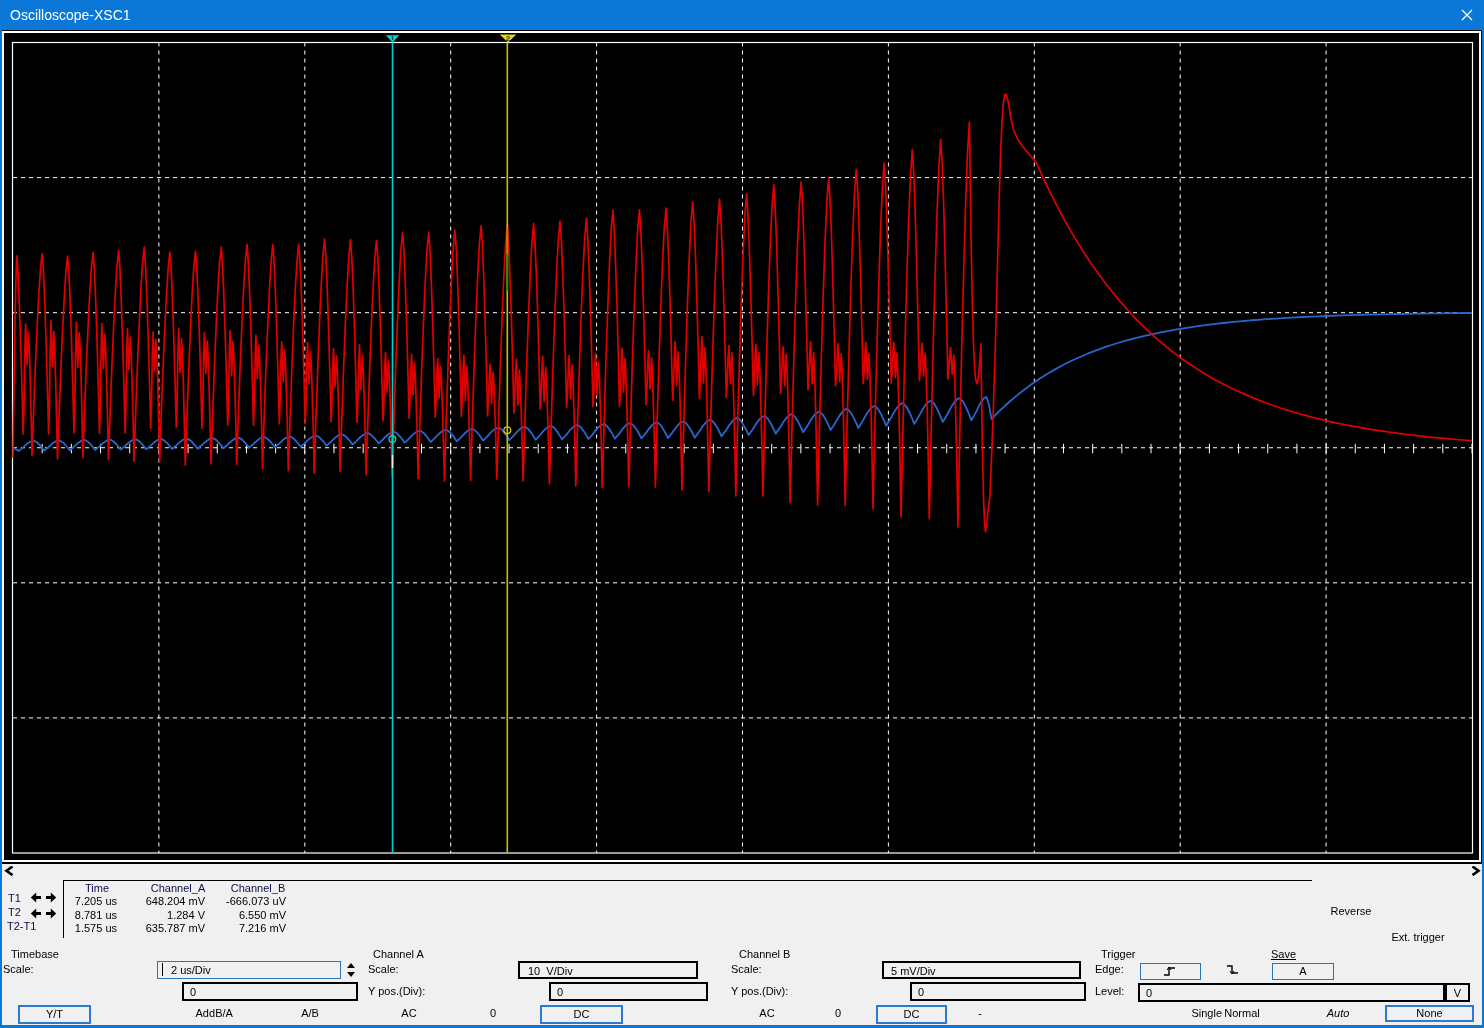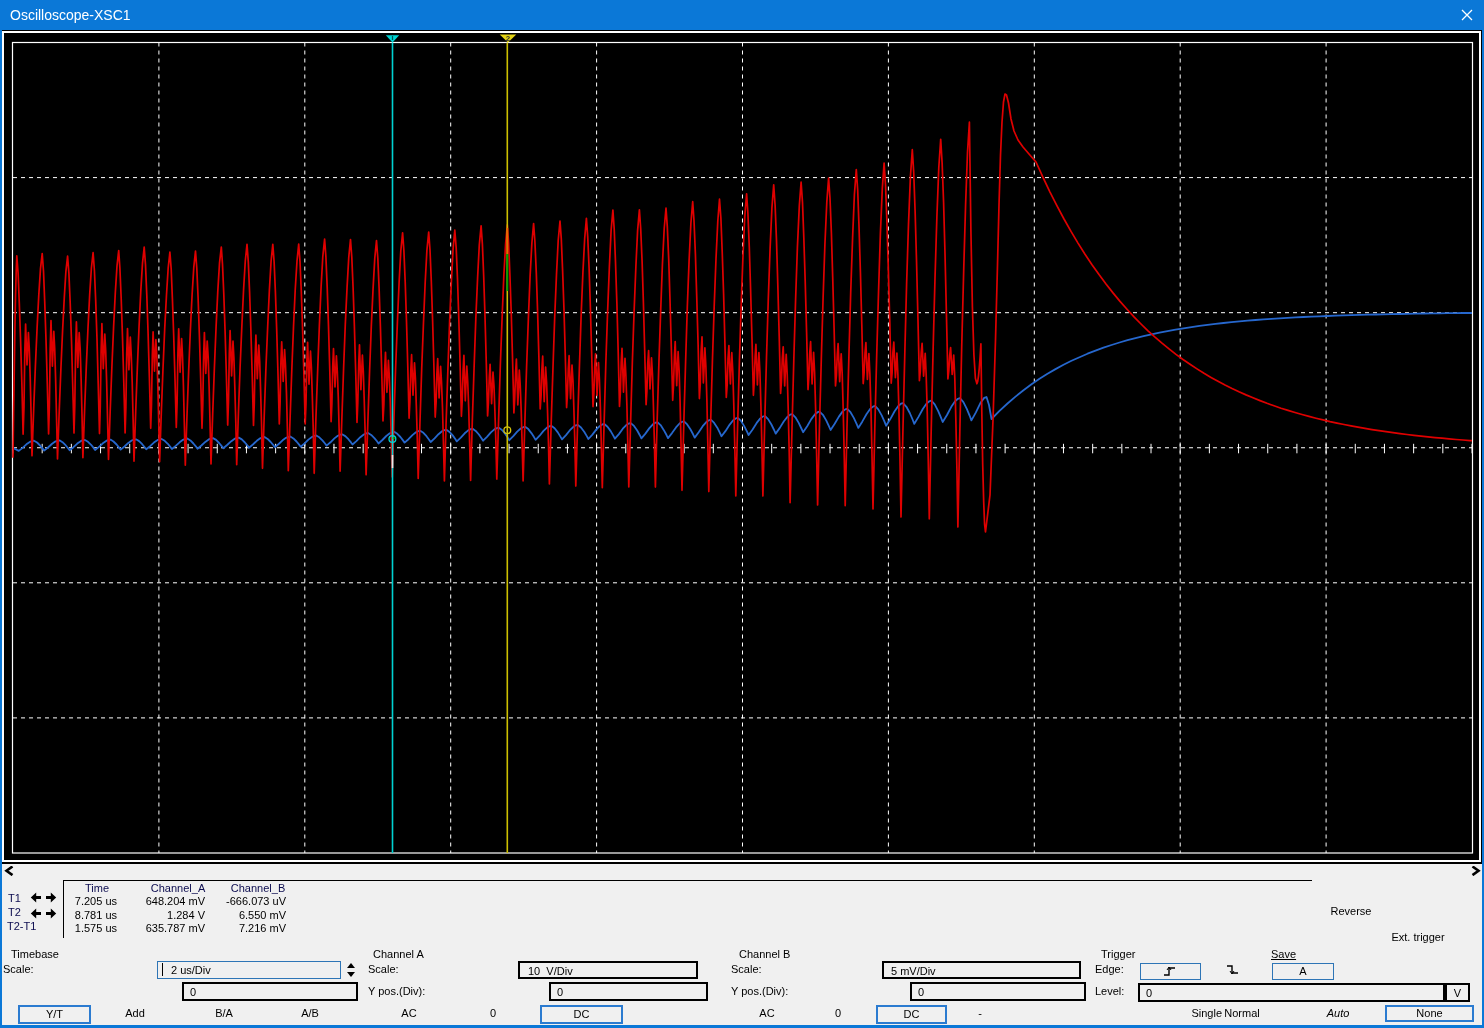--- a/index.html
+++ b/index.html
@@ -162,21 +162,21 @@
         <path d="M5 2 L10 2 L10 9 L16 9" fill="none" stroke="#000" stroke-width="1.4"></path>
         <path d="M8 7 L10 10 L12 7" fill="none" stroke="#000" stroke-width="1"></path>
       </svg></div>
     <div style="position:absolute;left:1272px;top:963px;width:62px;height:17px;border:1px solid #2e75b6;box-sizing:border-box;text-align:center;line-height:14px">A</div>
     <div style="position:absolute;left:182px;top:982px;width:176px;height:19px;border:2px solid #000;box-sizing:border-box;line-height:17px;padding-left:6px;">0</div>
     <div style="position:absolute;left:549px;top:982px;width:159px;height:19px;border:2px solid #000;box-sizing:border-box;line-height:17px;padding-left:6px;">0</div>
     <div style="position:absolute;left:910px;top:982px;width:176px;height:19px;border:2px solid #000;box-sizing:border-box;line-height:17px;padding-left:6px;">0</div>
     <div style="position:absolute;left:1138px;top:983px;width:307px;height:19px;border:2px solid #000;box-sizing:border-box;line-height:17px;padding-left:6px;">0</div>
     <div style="position:absolute;left:1445px;top:983px;width:25px;height:19px;border:2px solid #000;box-sizing:border-box;line-height:17px;padding-left:0px;text-align:center;">V</div>
     <div style="position:absolute;left:18px;top:1005px;width:73px;height:19px;border:2px solid #2b7bd0;box-sizing:border-box;text-align:center;line-height:15px">Y/T</div>
-    <div style="position:absolute;left:55px;top:1007px;width:160px;text-align:center;">Add</div>
+    <div style="position:absolute;left:55px;top:1007px;width:160px;text-align:right;">Add</div>
     <div style="position:absolute;left:144px;top:1007px;width:160px;text-align:center;">B/A</div>
     <div style="position:absolute;left:230px;top:1007px;width:160px;text-align:center;">A/B</div>
     <div style="position:absolute;left:329px;top:1007px;width:160px;text-align:center;">AC</div>
     <div style="position:absolute;left:413px;top:1007px;width:160px;text-align:center;">0</div>
     <div style="position:absolute;left:540px;top:1005px;width:83px;height:19px;border:2px solid #2b7bd0;box-sizing:border-box;text-align:center;line-height:15px">DC</div>
     <div style="position:absolute;left:687px;top:1007px;width:160px;text-align:center;">AC</div>
     <div style="position:absolute;left:758px;top:1007px;width:160px;text-align:center;">0</div>
     <div style="position:absolute;left:876px;top:1005px;width:71px;height:19px;border:2px solid #2b7bd0;box-sizing:border-box;text-align:center;line-height:15px">DC</div>
     <div style="position:absolute;left:900px;top:1007px;width:160px;text-align:center;">-</div>
     <div style="position:absolute;left:1062px;top:1007px;width:160px;text-align:right;">Single</div>

